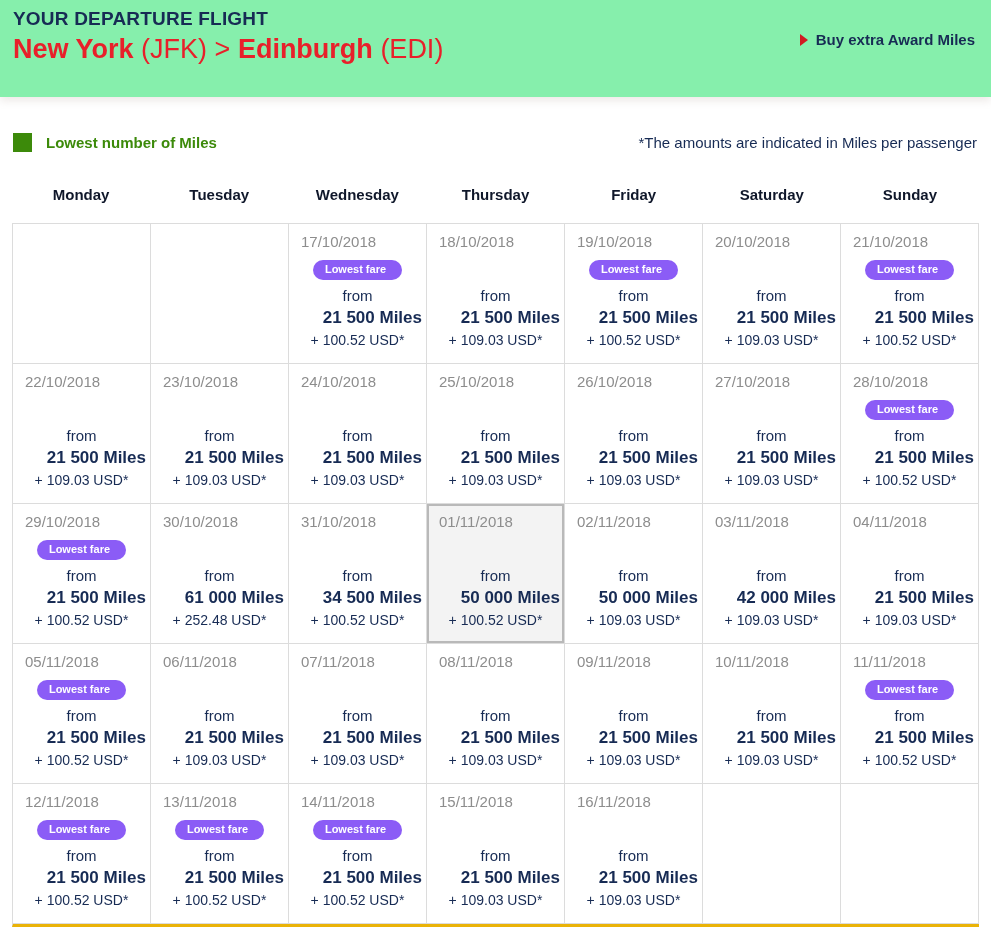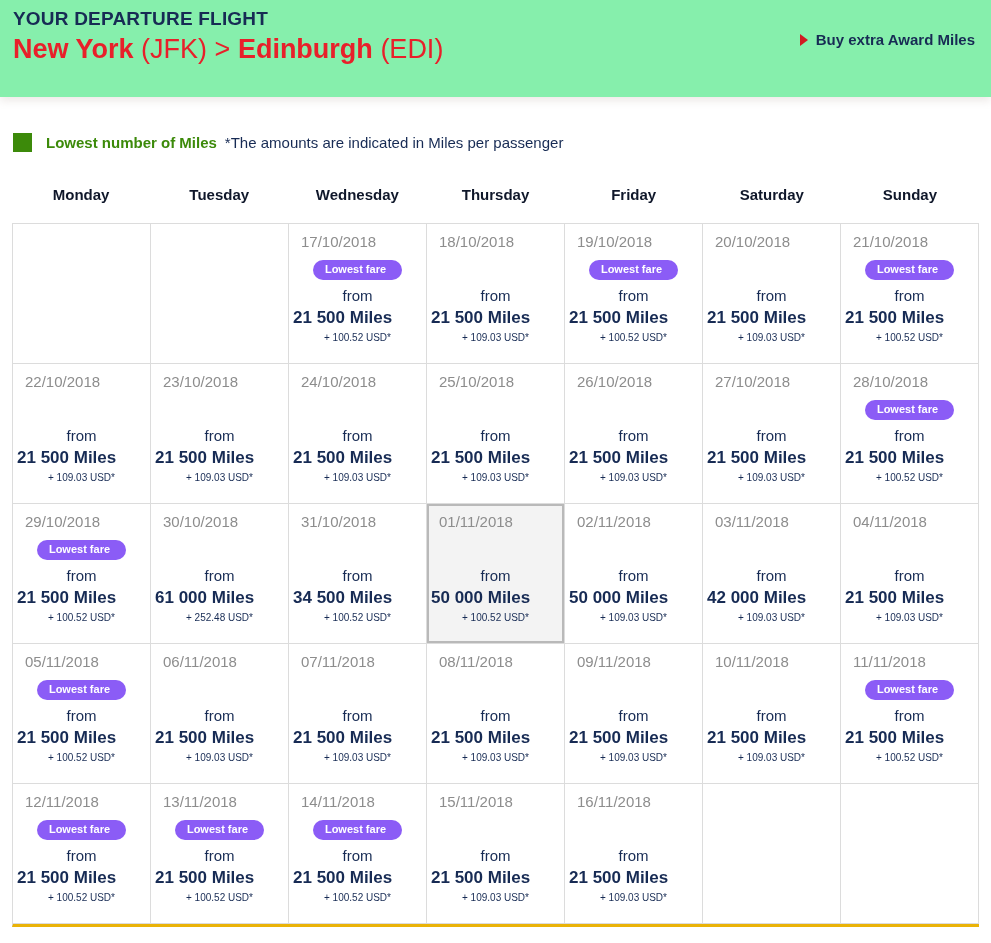--- a/index.html
+++ b/index.html
@@ -41,20 +41,21 @@
     border-top: 6px solid transparent;
     border-bottom: 6px solid transparent;
     border-left: 8px solid #d11a21;
   }
   .buy-miles .lbl { font-size: 15px; font-weight: bold; color: #172b54; }
 
   
   .legend-row {
     margin: 36px 14px 0 13px;
     display: flex;
+    justify-content: space-between;
     align-items: center;
     gap: 8px;
   }
   .legend { display: flex; align-items: center; gap: 14px; }
   .legend .swatch { width: 19px; height: 19px; background: #3c8a0a; }
   .legend .txt { color: #3c8a0a; font-size: 15px; font-weight: bold; }
   .note { font-size: 15px; color: #172b54; }
 
   
   .day-headers {
@@ -111,22 +112,22 @@
   .badge {
     background: #8b5cf6;
     color: #ffffff;
     font-size: 11px;
     font-weight: bold;
     border-radius: 14px;
     padding: 4px 16px 5px 12px;
     line-height: 1;
   }
   .cell-from  { text-align: center; font-size: 15px; color: #172b54; height: 22px; margin-top: 2px; }
-  .cell-miles { text-align: left; font-size: 17px; font-weight: bold; color: #172b54; height: 24px; }
-  .cell-taxes { text-align: center; font-size: 10px; color: #172b54; height: 20px; }
+  .cell-miles { text-align: right; font-size: 17px; font-weight: bold; color: #172b54; height: 24px; }
+  .cell-taxes { text-align: center; font-size: 14px; color: #172b54; height: 20px; }
 </style>
 </head>
 <body>
 
 <header class="flight-header">
   <h1>YOUR DEPARTURE FLIGHT</h1>
   <div class="route">
     <span>New York</span>
     <span class="code">(JFK)</span>
     <span class="sep">&gt;</span>

